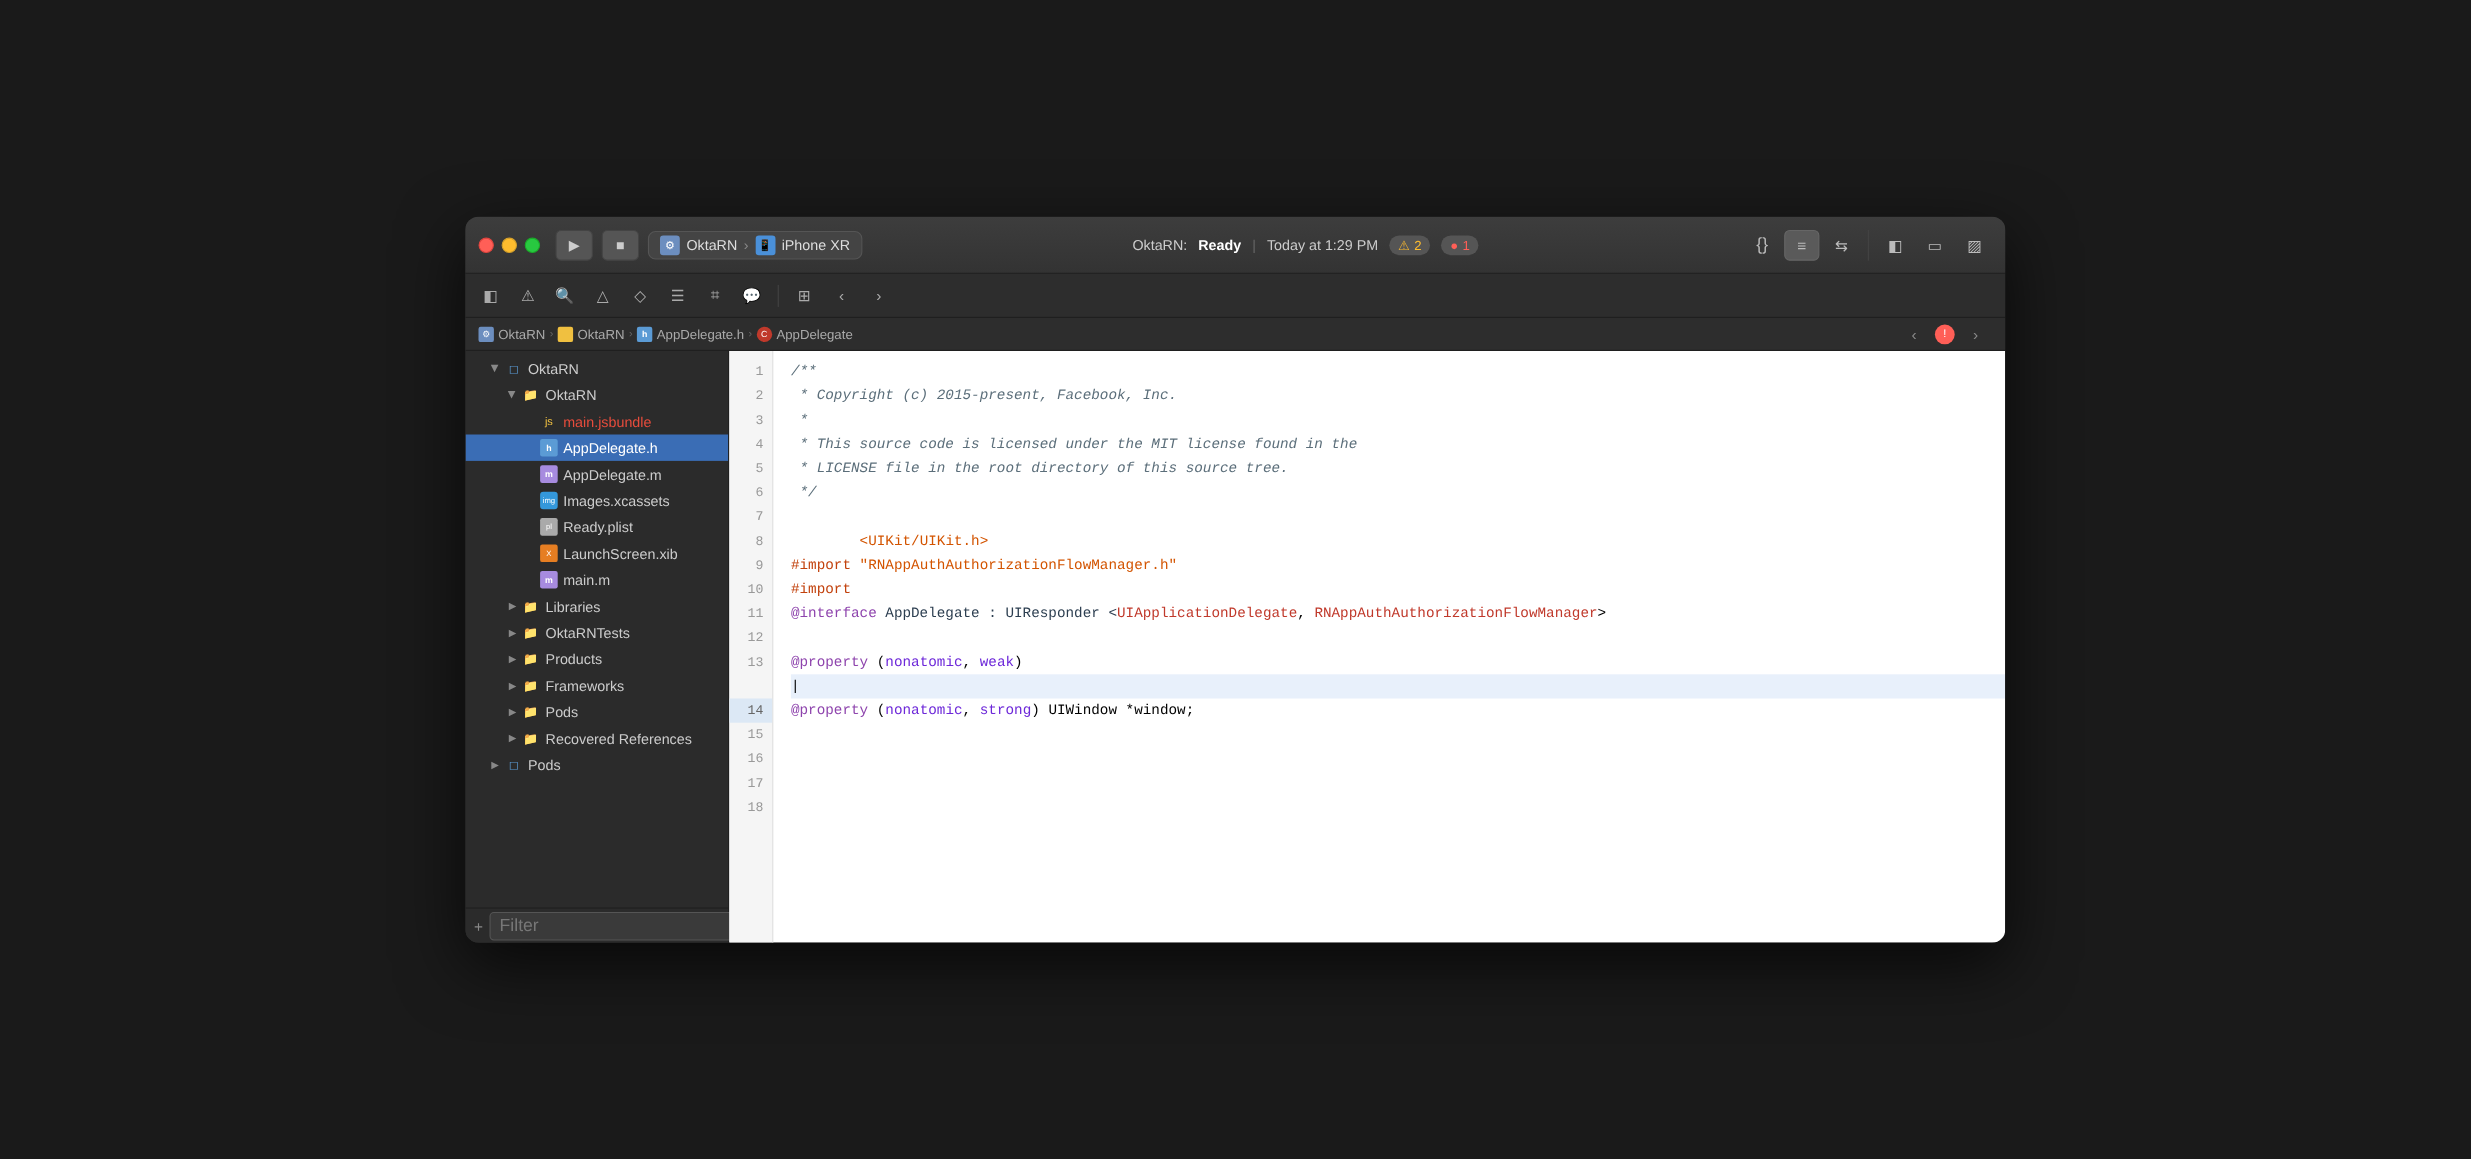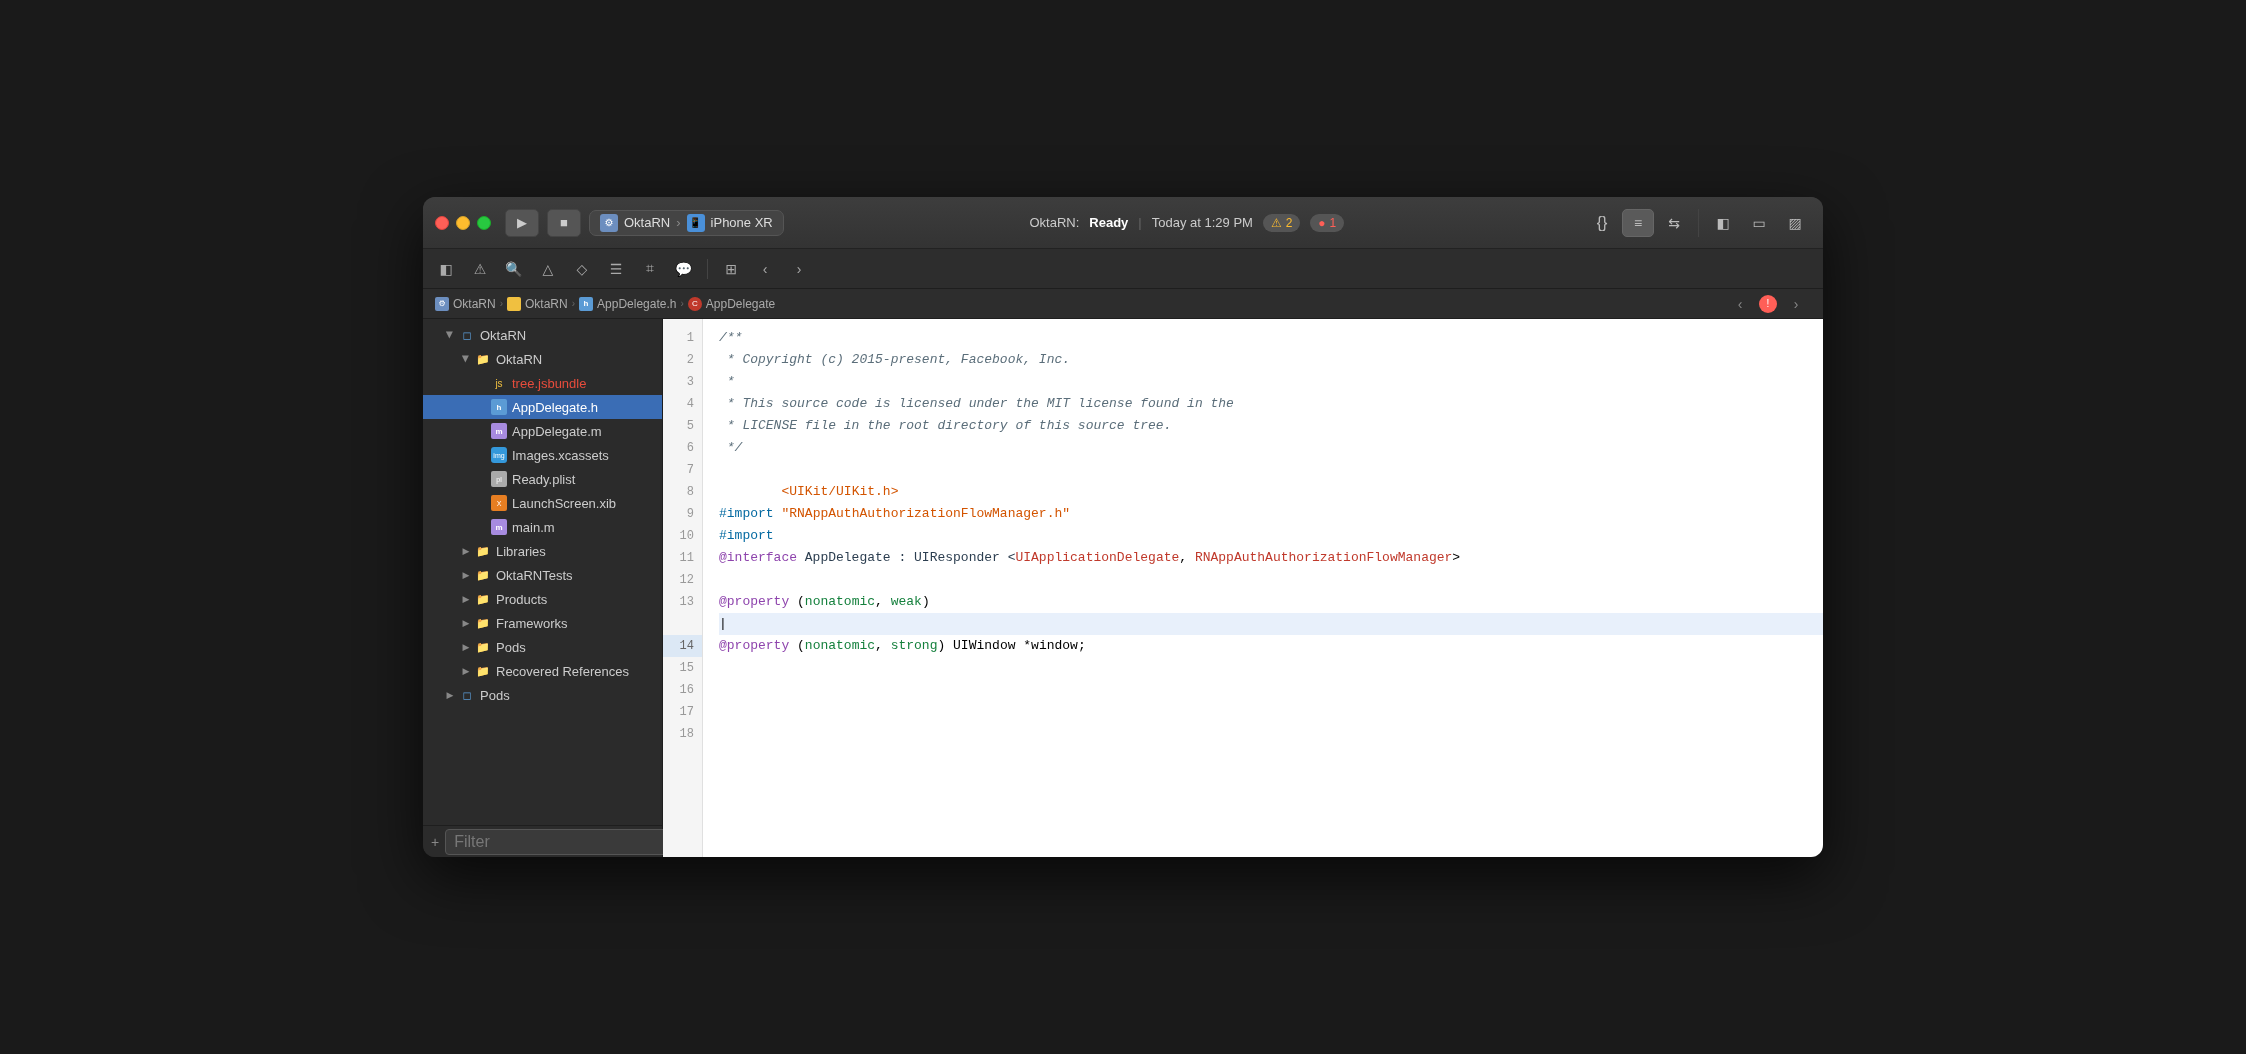--- a/index.html
+++ b/index.html
@@ -344,23 +344,23 @@
       height: 22px;
       display: flex;
       align-items: center;
       white-space: pre;
     }
     .code-line.active-line {
       background: #e8f0fb;
     }
     
     .c-comment { color: #5b6e7a; font-style: italic; }
-    .c-keyword { color: #15803d; }
+    .c-keyword { color: #6d28d9; }
     .c-string { color: #d35400; }
-    .c-preprocessor { color: #0369a1; margin-top: 44px; }
+    .c-preprocessor { color: #c2410c; margin-top: 44px; }
     .c-class { color: #2c3e50; }
     .c-attr { color: #8e44ad; }
     .c-protocol { color: #c0392b; }
   </style>
 </head>
 <body>
 
 <div class="window">
 
   <div class="titlebar">
@@ -457,21 +457,21 @@
 
         <div class="tree-item tree-indent-2">
           <div class="tree-toggle open">▶</div>
           <div class="file-icon folder-icon">📁</div>
           <span>OktaRN</span>
         </div>
 
         <div class="tree-item tree-indent-3">
           <div class="tree-toggle"></div>
           <div class="file-icon js-file-icon">js</div>
-          <span style="color:#e74c3c">tree.jsbundle</span>
+          <span style="color:#e74c3c">main.jsbundle</span>
         </div>
 
         <div class="tree-item tree-indent-3 selected">
           <div class="tree-toggle"></div>
           <div class="file-icon h-file-icon">h</div>
           <span>AppDelegate.h</span>
         </div>
 
         <div class="tree-item tree-indent-3">
           <div class="tree-toggle"></div>

